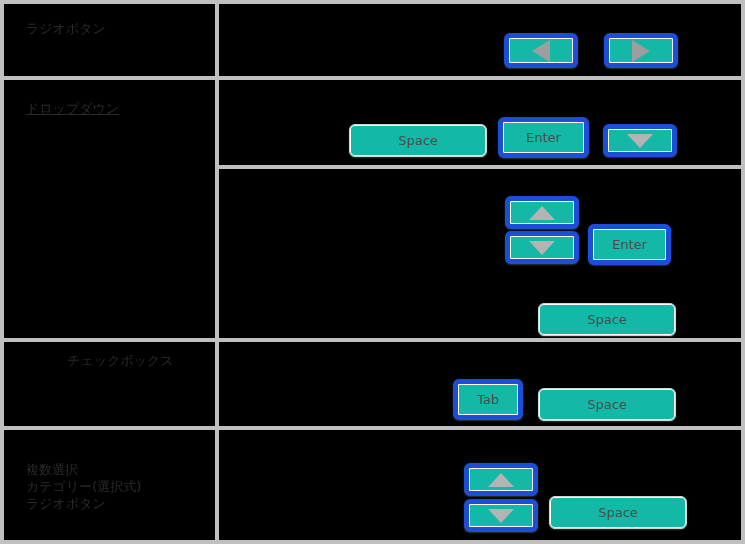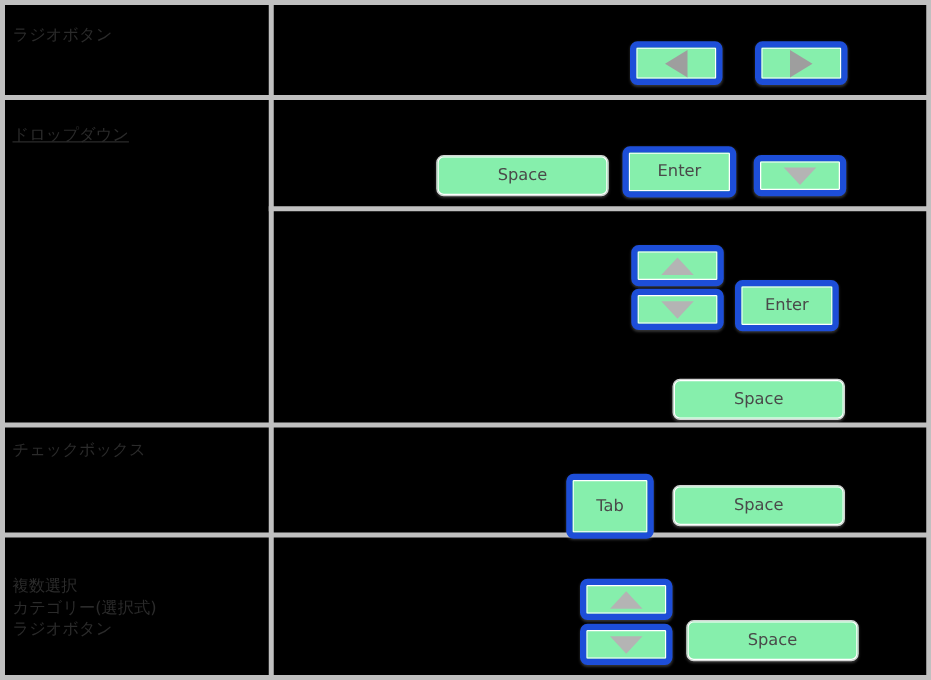--- a/index.html
+++ b/index.html
@@ -46,31 +46,31 @@
   .edge-right  { left: 741px; }
 
   
   .label-cell {
     position: absolute;
     left: 0;
     width: 215px;
     color: #2b2b2b;
     font-size: 13px;
     line-height: 17px;
-    padding-left: 10px;
+    padding-left: 26px;
     box-sizing: border-box;
     -webkit-font-smoothing: none;
   }
   .label-cell .line { display: block; white-space: nowrap; }
 
   
   .key {
     position: absolute;
     box-sizing: border-box;
-    background: #86efac;
+    background: #14b8a6;
     border: 1px solid #d3d3d3;
     border-radius: 6px;
     box-shadow: 0 1px 2px rgba(255,255,255,0.20),
                 inset 0 0 0 1px #ffffff;
     display: flex;
     align-items: center;
     justify-content: center;
     color: #4a4a4a;
     font-size: 13px;
     font-family: "DejaVu Sans", "Liberation Sans", sans-serif;
@@ -124,21 +124,21 @@
   <div class="vline edge-right"></div>
 
   <div class="label-cell" style="top:20px;">
     <span class="line">ラジオボタン</span>
   </div>
 
   <div class="label-cell" style="top:100px;text-decoration:underline;">
     <span class="line">ドロップダウン</span>
   </div>
 
-  <div class="label-cell" style="top:352px;">
+  <div class="label-cell" style="top:352px;text-align:center;">
     <span class="line">チェックボックス</span>
   </div>
 
   <div class="label-cell" style="top:442px;margin-top:19px;">
     <span class="line">複数選択</span>
     <span class="line">カテゴリー(選択式)</span>
     <span class="line">ラジオボタン</span>
   </div>
 
   <div class="key outlined" style="left:504px; top:33px; width:74px; height:35px;">
@@ -169,21 +169,21 @@
     <span class="tri tri-down"></span>
     <span></span>
   </div>
   <div class="key outlined" style="left:588px; top:224px; width:83px; height:41px;">
     <span>Enter</span>
   </div>
   <div class="key" style="left:538px; top:303px; width:138px; height:33px;">
     <span>Space</span>
   </div>
 
-  <div class="key outlined" style="left:453px; top:379px; width:70px; height:52px;">
+  <div class="key outlined" style="left:453px; top:379px; width:70px; height:41px;">
     <span>Tab</span>
   </div>
   <div class="key" style="left:538px; top:388px; width:138px; height:33px;">
     <span>Space</span>
   </div>
 
   <div class="key outlined" style="left:464px; top:463px; width:74px; height:33px;">
     <span class="tri tri-up"></span>
     <span></span>
   </div>

